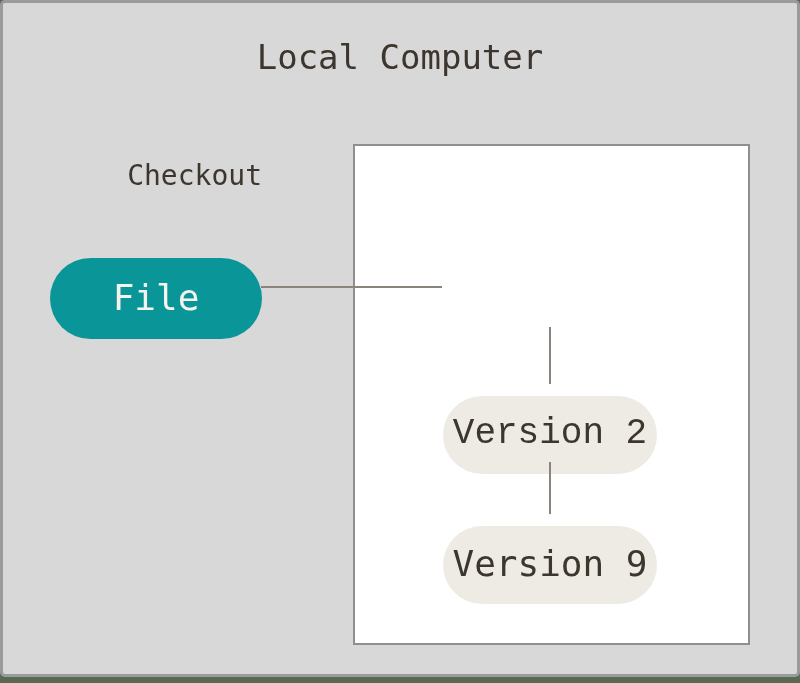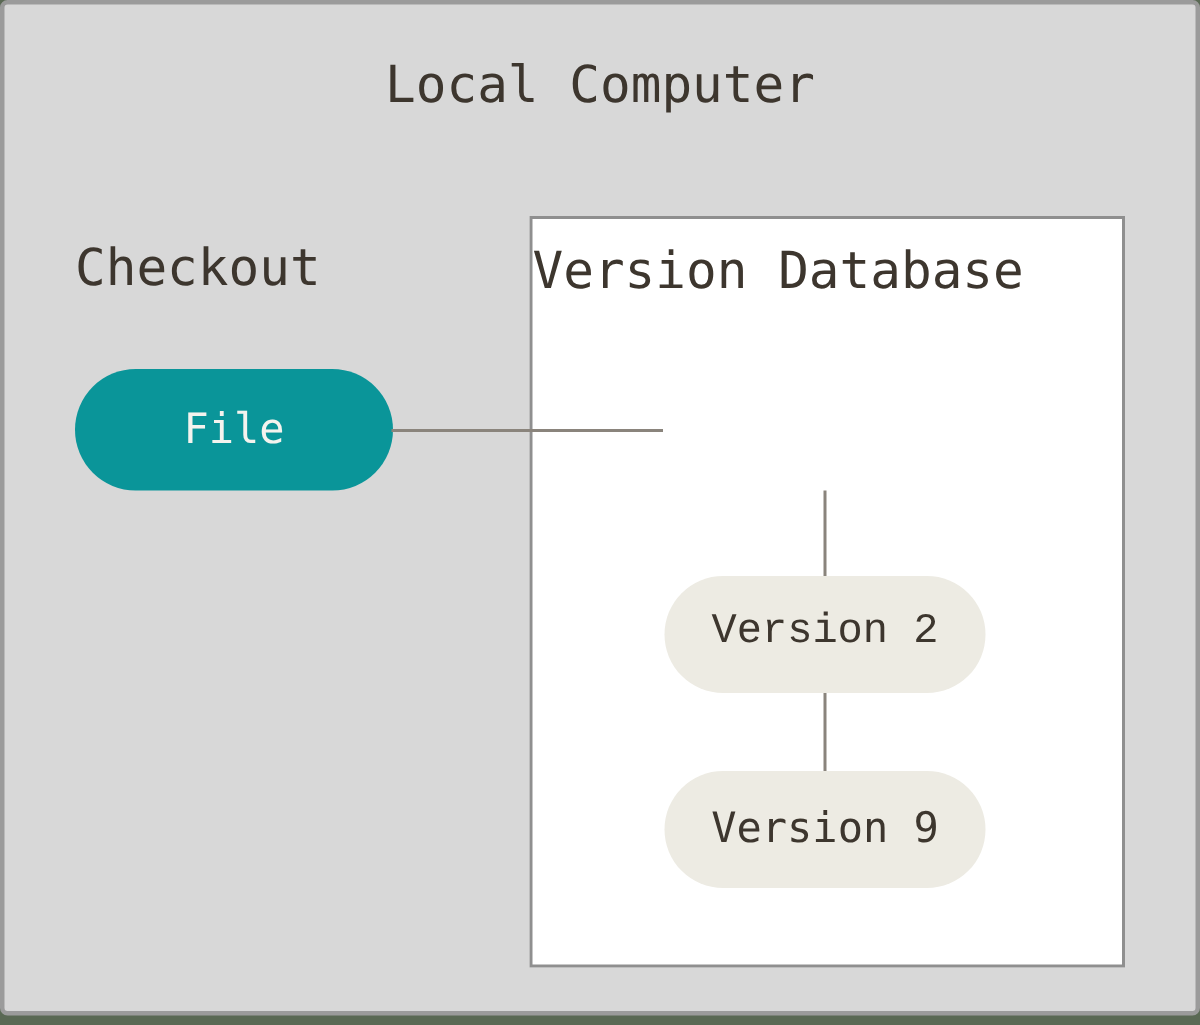--- a/index.html
+++ b/index.html
@@ -34,36 +34,37 @@
     width: 100%;
     text-align: center;
     font-size: 34px;
     color: var(--text, #3d362e);
     letter-spacing: 0;
     white-space: pre;
   }
 
   .section-label {
     position: absolute;
-    text-align: left;
-    font-size: 34px;
+    text-align: right;
+    font-size: 28px;
     color: var(--text, #3d362e);
     white-space: pre;
   }
 
   .checkout-label {
     left: 47px; top: 156px;
     width: 212px;
   }
 
   .pill {
     position: absolute;
     text-align: center;
-    font-size: 28px;
+    font-size: 36px;
     white-space: pre;
+    margin-top: 12px;
   }
 
   .file-pill {
     left: 47px; top: 243px;
     width: 212px; height: 81px;
     line-height: 79px;
     background: var(--file_pill, #0a9599);
     color: var(--file_text, #f4f3ee);
     border-radius: 41px;
   }
@@ -123,21 +124,20 @@
   <div class="panel">
 
     <div class="diagram-title">Local Computer</div>
 
     <div class="section-label checkout-label">Checkout</div>
 
     <div class="pill file-pill">File</div>
 
     <div class="vdb-box">
 
-      <div class="section-label vdb-label">Version Database</div>
 
 
       <div class="connector conn-v3-v2"></div>
 
       <div class="pill version-pill v2">Version 2</div>
 
       <div class="connector conn-v2-v1"></div>
 
       <div class="pill version-pill v1">Version 9</div>
 

